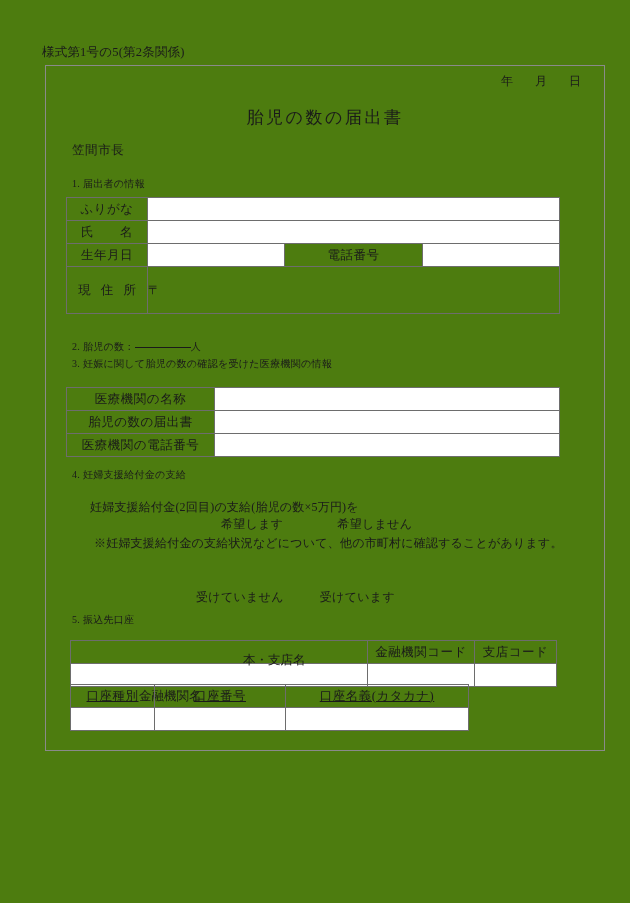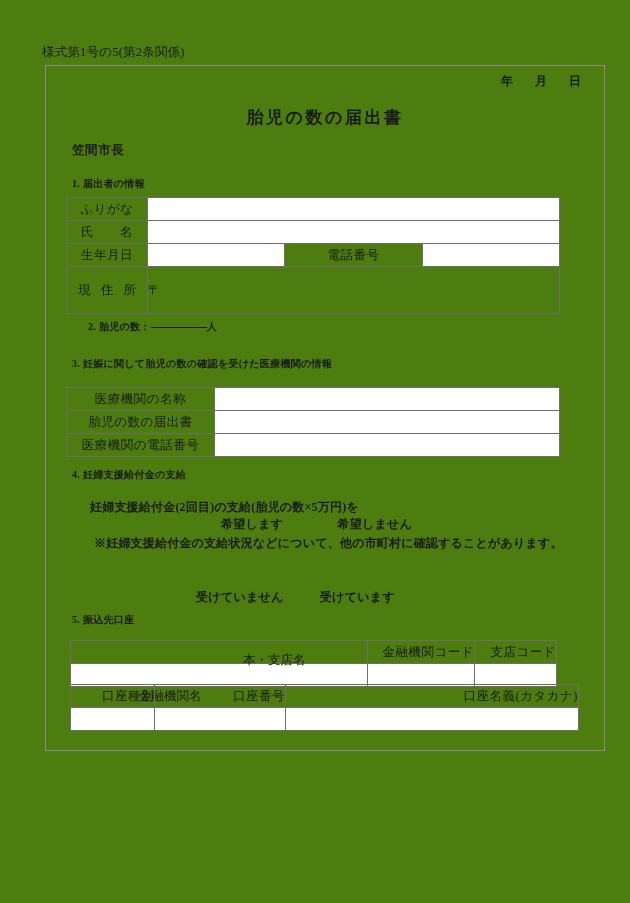--- a/index.html
+++ b/index.html
@@ -31,21 +31,20 @@
   }
   
   .frame {
     position: absolute;
     left: 45px;
     top: 65px;
     width: 560px;
     height: 686px;
     border: 1.3px solid #8a8a8a;
     box-sizing: border-box;
-    font-weight: bold;
   }
   .date-line {
     position: absolute;
     right: 18px;
     top: 7px;
     font-size: 12px;
     letter-spacing: 5px;
     white-space: nowrap;
   }
   .doc-title {
@@ -108,23 +107,23 @@
     font-size: 12px;
   }
   
   #applicant-table { left: 66px; top: 197px; width: 494px; }
   #applicant-table td.c1 { width: 80px; }
   
   #medical-table { left: 66px; top: 387px; width: 494px; }
   #medical-table td.c1 { width: 147px; text-align: center; letter-spacing: 0.5px; }
   
   #bank-table-top { left: 70px; top: 640px; width: 487px; }
-  #bank-table-bottom { left: 70px; top: 684px; width: 509px; }
+  #bank-table-bottom { left: 70px; top: 684px; width: 399px; text-decoration: underline; }
   .bank-head {
-    text-align: right;
+    text-align: center;
     letter-spacing: 0.5px;
     white-space: nowrap;
   }
   .bank-head-dual {
     position: relative;
     text-align: left;
   }
   .bank-head-dual span.a { position: absolute; left: 68px; margin-top: 36px; }
   .bank-head-dual span.b { position: absolute; left: 172px; }
   .choice-row {
@@ -156,21 +155,21 @@
   <div class="frame">
 
     <div class="date-line">年　月　日</div>
 
     <div class="doc-title">胎児の数の届出書</div>
 
     <div class="addressee">笠間市長</div>
 
     <div class="section-label" style="left:26px; top:111px;">1. 届出者の情報</div>
 
-    <div class="section-label" style="left:26px; top:254px;margin-left:16px;">
+    <div class="section-label" style="left:26px; top:274px;">
       <span>2. 胎児の数：</span><span class="fill-line"></span><span>人</span>
     </div>
 
     <div class="section-label" style="left:26px; top:291px;">3. 妊娠に関して胎児の数の確認を受けた医療機関の情報</div>
 
     <div class="section-label" style="left:26px; top:402px;">4. 妊婦支援給付金の支給</div>
 
     <div class="body-text" style="left:44px; top:433px;">妊婦支援給付金(2回目)の支給(胎児の数×5万円)を</div>
 
     <div class="choice-row" style="left:154px; top:450px;margin-left:21px;">

